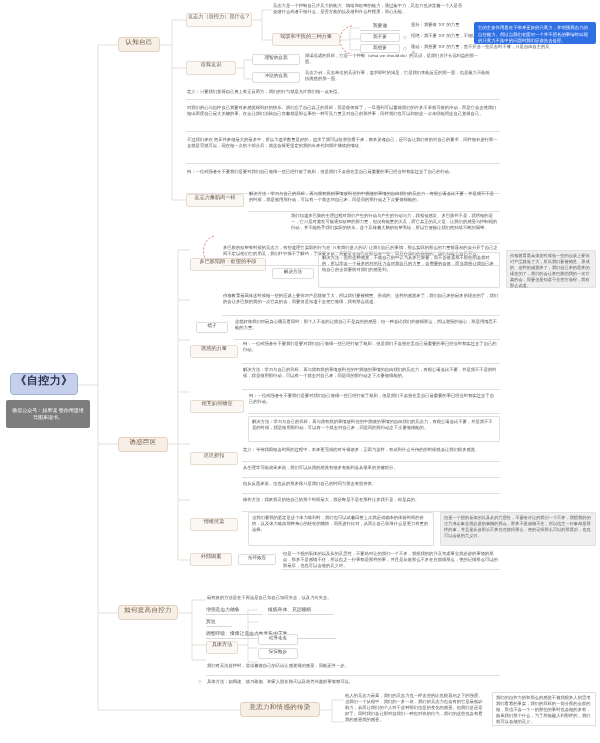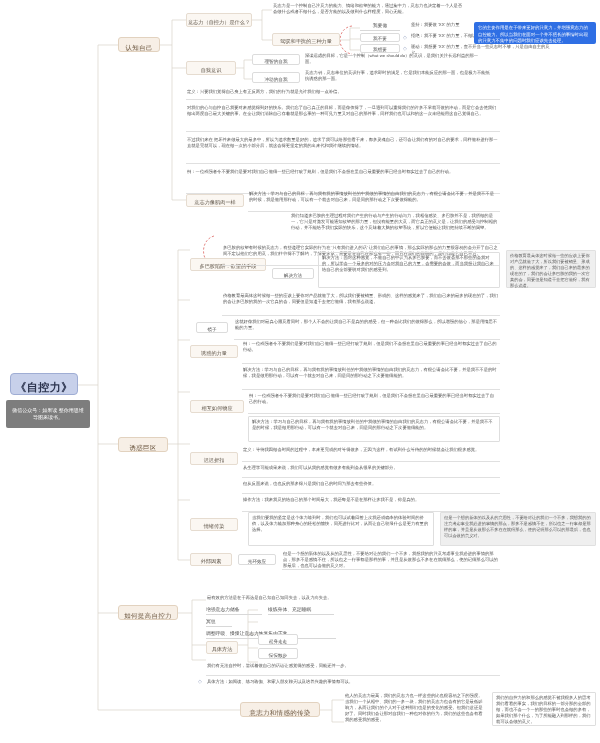--- a/index.html
+++ b/index.html
@@ -6,21 +6,21 @@
   html,body{margin:0;padding:0;background:#ffffff;}
   body{
     width:600px;height:743px;position:relative;overflow:hidden;
     font-family:"Liberation Sans","DejaVu Sans",sans-serif;
     color:#3a3a3a;-webkit-font-smoothing:none;
   }
   #canvas{position:absolute;inset:0;}
   svg.wires{position:absolute;left:0;top:0;width:600px;height:743px;pointer-events:none;}
   .lbl{
     position:absolute;box-sizing:border-box;
-    display:flex;align-items:flex-end;justify-content:center;
+    display:flex;align-items:flex-start;justify-content:center;
     text-align:center;line-height:1.15;
   }
 
   
   .central{
     background:#c7d0ea;border:1px solid #9fadd4;border-radius:4px;
     color:#2d3550;font-size:11px;letter-spacing:.5px;font-weight:bold;
   }
   .central-note{
     background:#7d7d7d;color:#fff;border-radius:2px;

